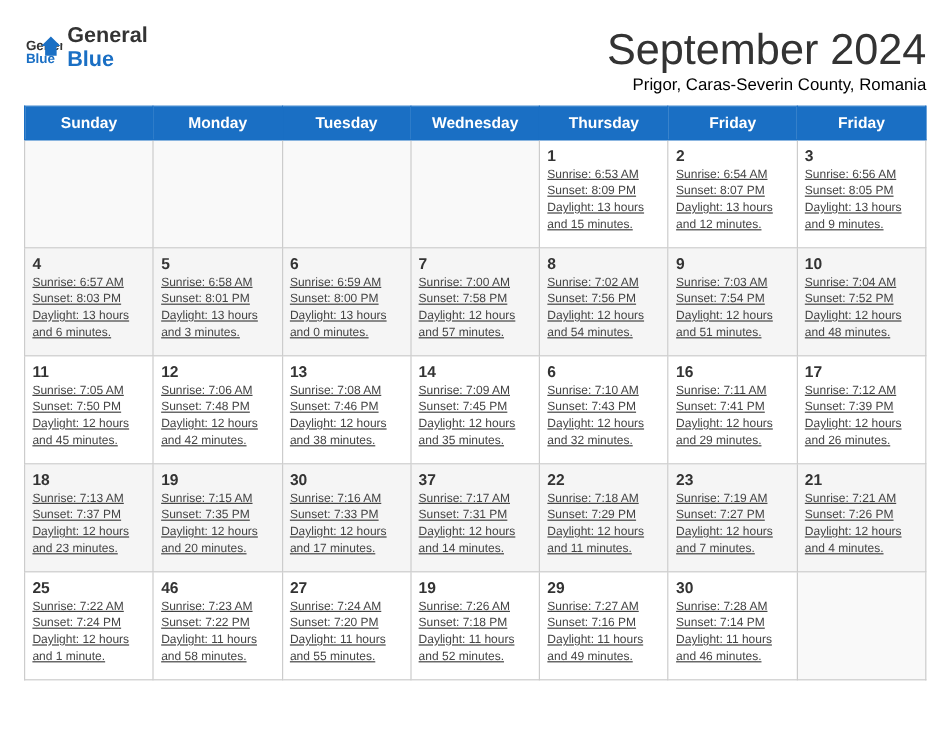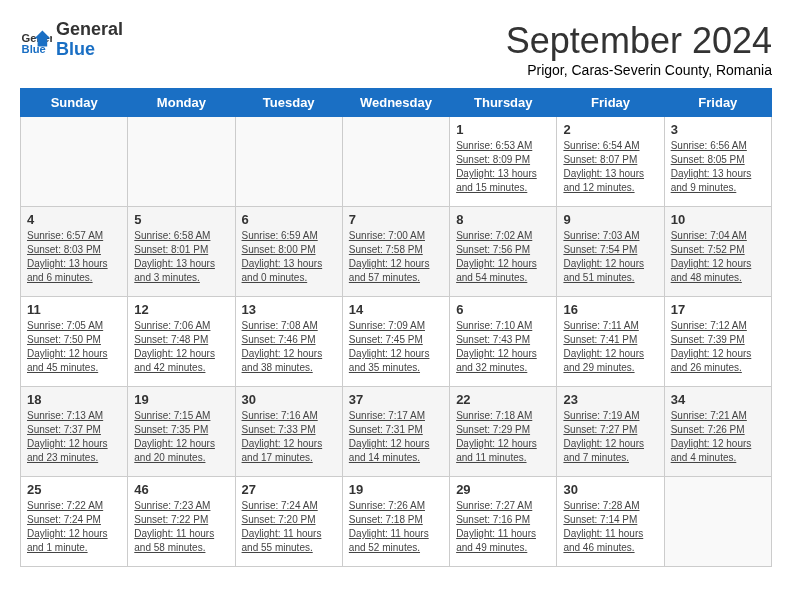--- a/index.html
+++ b/index.html
@@ -173,21 +173,21 @@
         <td><span class="day-num">19</span>
 <span class="day-info">Sunrise: 7:15 AM<br>Sunset: 7:35 PM<br>Daylight: 12 hours and 20 minutes.</span></td>
         <td><span class="day-num">30</span>
 <span class="day-info">Sunrise: 7:16 AM<br>Sunset: 7:33 PM<br>Daylight: 12 hours and 17 minutes.</span></td>
         <td><span class="day-num">37</span>
 <span class="day-info">Sunrise: 7:17 AM<br>Sunset: 7:31 PM<br>Daylight: 12 hours and 14 minutes.</span></td>
         <td><span class="day-num">22</span>
 <span class="day-info">Sunrise: 7:18 AM<br>Sunset: 7:29 PM<br>Daylight: 12 hours and 11 minutes.</span></td>
         <td><span class="day-num">23</span>
 <span class="day-info">Sunrise: 7:19 AM<br>Sunset: 7:27 PM<br>Daylight: 12 hours and 7 minutes.</span></td>
-        <td><span class="day-num">34</span>
+        <td><span class="day-num">21</span>
 <span class="day-info">Sunrise: 7:21 AM<br>Sunset: 7:26 PM<br>Daylight: 12 hours and 4 minutes.</span></td>
       </tr>
       <tr>
         <td><span class="day-num">25</span>
 <span class="day-info">Sunrise: 7:22 AM<br>Sunset: 7:24 PM<br>Daylight: 12 hours and 1 minute.</span></td>
         <td><span class="day-num">46</span>
 <span class="day-info">Sunrise: 7:23 AM<br>Sunset: 7:22 PM<br>Daylight: 11 hours and 58 minutes.</span></td>
         <td><span class="day-num">27</span>
 <span class="day-info">Sunrise: 7:24 AM<br>Sunset: 7:20 PM<br>Daylight: 11 hours and 55 minutes.</span></td>
         <td><span class="day-num">19</span>

